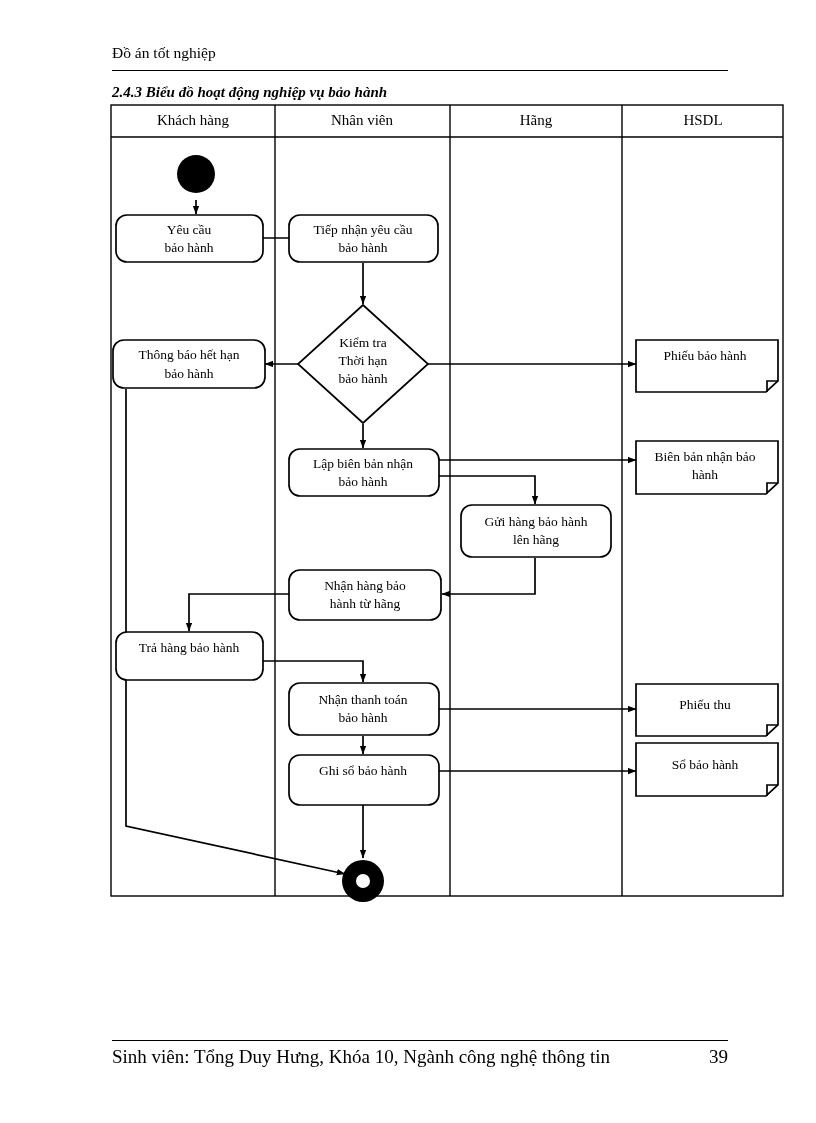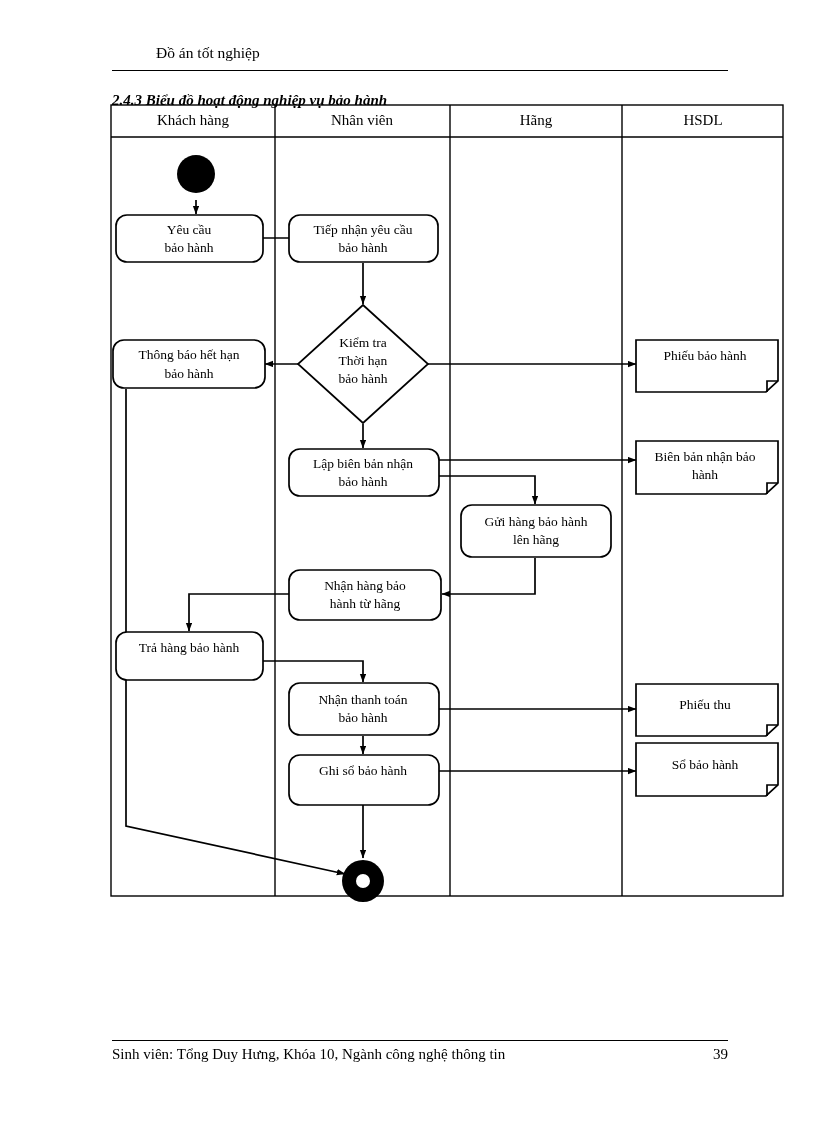--- a/index.html
+++ b/index.html
@@ -27,39 +27,38 @@
   .doc-header {
     position: absolute;
     left: 112px;
     top: 44px;
     width: 616px;
     height: 22px;
     display: flex;
     justify-content: space-between;
     align-items: baseline;
     font-size: 15.5px;
-    margin-left: 44px;
   }
   .doc-header .hdr-left { white-space: nowrap; }
   .doc-header .hdr-right { white-space: nowrap; }
 
   .header-rule {
     position: absolute;
     left: 112px;
     top: 70px;
     width: 616px;
     height: 0;
     border-top: 1.6px solid #000;
   }
 
   
   .section-heading {
     position: absolute;
     left: 112px;
-    top: 92px;
+    top: 84px;
     font-size: 15px;
     font-weight: bold;
     font-style: italic;
     white-space: nowrap;
   }
 
   
   .diagram-wrap {
     position: absolute;
     left: 110px;
@@ -122,21 +121,21 @@
     border-top: 1.6px solid #000;
   }
   .doc-footer {
     position: absolute;
     left: 112px;
     top: 1046px;
     width: 616px;
     display: flex;
     justify-content: space-between;
     align-items: baseline;
-    font-size: 15px;
+    font-size: 19px;
   }
   .doc-footer .ftr-left { white-space: nowrap; }
   .doc-footer .ftr-right { white-space: nowrap; }
 </style>
 </head>
 <body>
 
 <div class="page">
 
   <div class="doc-header">

